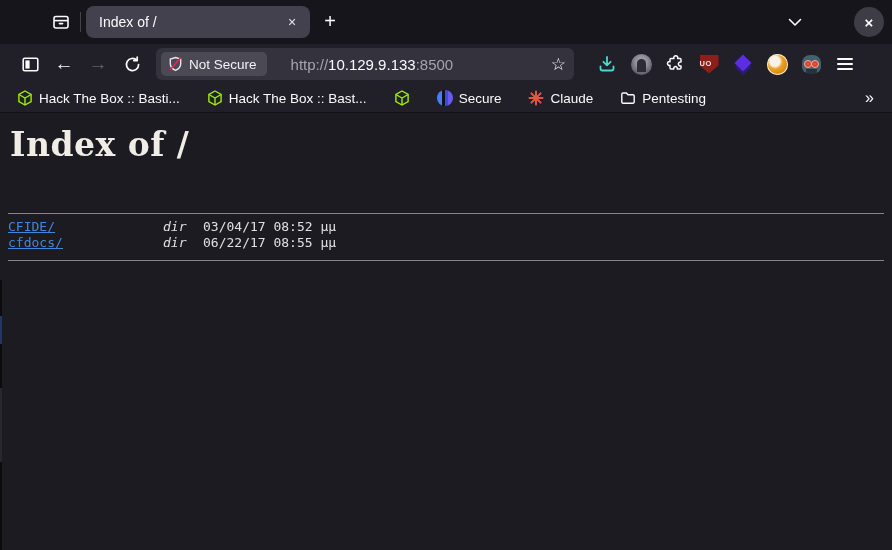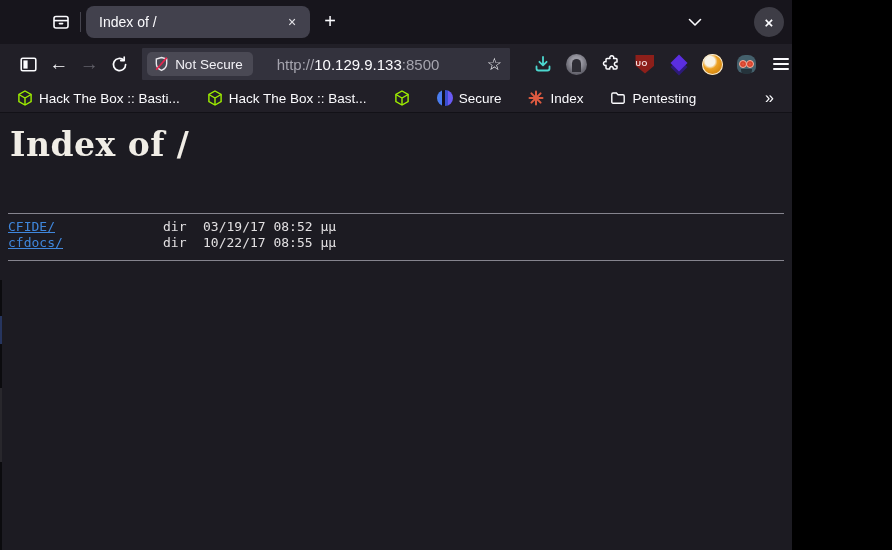--- a/index.html
+++ b/index.html
@@ -1,18 +1,18 @@
 <!DOCTYPE html>
 <html><head>
 <meta charset="utf-8">
 <style>
   html,body{margin:0;padding:0;background:#000;}
   *{box-sizing:border-box;}
   .window{
-    width:792px;height:550px;position:relative;overflow:hidden;
+    width:892px;height:550px;position:relative;overflow:hidden;
     font-family:"Liberation Sans",sans-serif;background:#1c1b22;
   }
   
   .tabbar{height:44px;background:#17151c;display:flex;align-items:center;position:relative;}
   .fxview{width:26px;height:26px;margin-left:48px;display:flex;align-items:center;justify-content:center;border-radius:4px;cursor:pointer;}
   .tab-sep{width:1px;height:20px;background:#45444e;margin:0 5px 0 6px;}
   .tab{
     width:224px;height:32px;background:#42414d;border-radius:8px;
     display:flex;align-items:center;padding:0 8px 0 13px;cursor:pointer;
   }
@@ -25,21 +25,21 @@
     width:30px;height:30px;border-radius:50%;background:#3e3d46;color:#fbfbfe;
     font-size:15px;font-weight:bold;display:flex;align-items:center;justify-content:center;
     margin-right:8px;cursor:pointer;
   }
   
   .toolbar{height:40px;background:#211f27;display:flex;align-items:center;padding-left:16px;}
   .nav-btn{width:28px;height:28px;display:flex;align-items:center;justify-content:center;border-radius:4px;cursor:pointer;color:#fbfbfe;font-size:19px;}
   .nav-btn + .nav-btn{margin-left:6px;}
   .nav-btn.disabled{color:#63626b;}
   .urlbar{
-    width:418px;height:32px;background:#33323d;border-radius:1px;margin-left:10px;
+    width:418px;height:32px;background:#33323d;border-radius:6px;margin-left:10px;
     display:flex;align-items:center;padding:0 8px 0 5px;cursor:text;
   }
   .chip{
     height:24px;background:#4a4954;border-radius:5px;display:flex;align-items:center;
     padding:0 10px 0 7px;cursor:pointer;flex-shrink:0;
   }
   .chip-label{color:#f2f1f6;font-size:13.5px;margin-left:6px;white-space:nowrap;}
   .url-text{font-size:15px;margin-left:24px;white-space:nowrap;flex:1;overflow:hidden;}
   .url-dim{color:#a5a4ae;}
   .url-host{color:#fbfbfe;}
@@ -87,21 +87,21 @@
   .content hr{border:none;border-top:1px solid #85848e;margin:0 8px;}
   .hr-top{margin-top:49px !important;}
   .hr-bottom{margin-top:10px !important;}
   .listing{
     margin:5px 0 0 8px;
     font-family:"DejaVu Sans Mono","Liberation Mono",monospace;
     font-size:13px;line-height:15.5px;color:#e2e0e2;
   }
   .col-name{display:inline-block;width:155px;text-decoration:underline;}
   .col-name a{color:#3f87dd;text-decoration:underline;cursor:pointer;}
-  .col-type{display:inline-block;width:40px;}
+  .col-type{display:inline-block;width:40px;font-style:italic;}
   
   .edge{position:absolute;left:0;width:2px;}
   
   svg{display:block;}
 </style>
 </head>
 <body>
 
 <div class="window">
 
@@ -239,43 +239,43 @@
               <line x1="8" y1="8" x2="12.6" y2="3.4"></line>
             <line x1="8" y1="8" x2="14.5" y2="8"></line>
               <line x1="8" y1="8" x2="12.6" y2="12.6"></line>
             <line x1="8" y1="8" x2="8" y2="14.5"></line>
               <line x1="8" y1="8" x2="3.4" y2="12.6"></line>
             <line x1="8" y1="8" x2="1.5" y2="8"></line>
               <line x1="8" y1="8" x2="3.4" y2="3.4"></line>
           </g>
         </svg>
       </span>
-      <span class="bm-label">Index</span>
+      <span class="bm-label">Claude</span>
     </div>
     <div class="bm">
       <span class="bm-ic">
         <svg width="16" height="16" viewBox="0 0 16 16">
             <path d="M1.8 4.2a1.2 1.2 0 0 1 1.2-1.2h3.4l1.6 1.8h5a1.2 1.2 0 0 1 1.2 1.2v6a1.2 1.2 0 0 1-1.2 1.2H3a1.2 1.2 0 0 1-1.2-1.2z" fill="none" stroke="#fbfbfe" stroke-width="1.4"></path>
           </svg>
       </span>
       <span class="bm-label">Pentesting</span>
     </div>
     <div class="bm-spacer"></div>
     <div class="bm-overflow">»</div>
   </div>
 
   <div class="content">
     <h1>Index of /</h1>
     <hr class="hr-top">
     <div class="listing">
       <div class="row">
-        <span class="col-name"><a>CFIDE/</a></span><span class="col-type">dir</span><span class="col-date">03/19/17 08:52 μμ</span>
+        <span class="col-name"><a>CFIDE/</a></span><span class="col-type">dir</span><span class="col-date">03/04/17 08:52 μμ</span>
       </div>
       <div class="row">
-        <span class="col-name"><a>cfdocs/</a></span><span class="col-type">dir</span><span class="col-date">10/22/17 08:55 μμ</span>
+        <span class="col-name"><a>cfdocs/</a></span><span class="col-type">dir</span><span class="col-date">06/22/17 08:55 μμ</span>
       </div>
     </div>
     <hr class="hr-bottom">
   </div>
 
   <div class="edge" style="top:280px;height:270px;background:#0b0b0e;"></div>
   <div class="edge" style="top:316px;height:28px;background:#26355f;"></div>
   <div class="edge" style="top:388px;height:74px;background:#28272c;"></div>
 
 </div>

